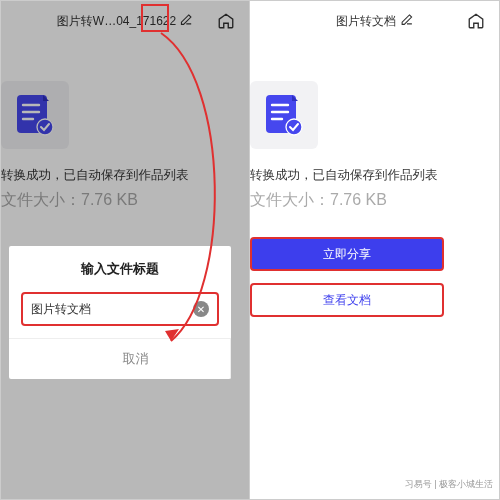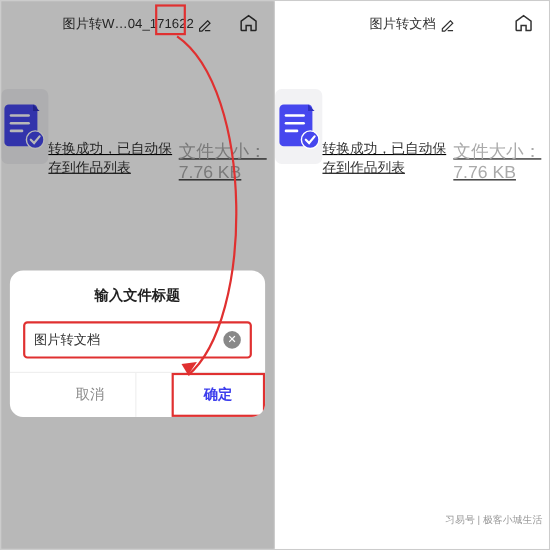--- a/index.html
+++ b/index.html
@@ -34,36 +34,36 @@
       align-items: center;
       justify-content: space-between;
       padding: 0 14px;
       position: relative;
     }
     .header-title-wrap {
       position: absolute;
       left: 50%;
       transform: translateX(-50%);
       display: flex;
-      align-items: flex-end;
+      align-items: flex-start;
       gap: 4px;
       font-size: 12px;
       color: #333;
       white-space: nowrap;
     }
     .home-icon {
       width: 18px;
       height: 18px;
       color: #333;
     }
     .content-area {
       padding-top: 40px;
       display: flex;
-      align-items: flex-end;
-      text-decoration: underline;
+      flex-direction: column;
+      align-items: flex-start;
     }
     .doc-icon-box {
       width: 68px;
       height: 68px;
       background: #f2f2f4;
       border-radius: 6px;
       display: flex;
       align-items: center;
       justify-content: center;
       margin-bottom: 18px;
@@ -102,24 +102,24 @@
       color: #fff;
     }
     .btn-secondary {
       background: #fff;
       color: #3d3eed;
       border: 1px solid #ddd;
     }
     .dialog {
       position: absolute;
       left: 8px;
-      right: 8px;
+      right: 18px;
       top: 245px;
       background: #fff;
-      border-radius: 12px;
+      border-radius: 2px;
       z-index: 10;
       overflow: hidden;
     }
     .dialog-title {
       text-align: center;
       font-size: 13px;
       font-weight: 600;
       padding: 14px 0 10px;
       color: #222;
     }
@@ -184,21 +184,21 @@
       position: absolute;
       top: 30px;
       left: 150px;
       width: 90px;
       height: 320px;
       z-index: 11;
       pointer-events: none;
     }
     .watermark {
       position: absolute;
-      bottom: 20px;
+      bottom: 8px;
       right: 6px;
       font-size: 9px;
       color: #999;
       z-index: 30;
     }
     .edit-pencil { width: 13px; height: 13px; }
   </style>
 </head>
 <body>
 
@@ -241,21 +241,20 @@
   </svg>
 
   <div class="dialog">
     <div class="dialog-title">输入文件标题</div>
     <div class="dialog-input-wrap highlight-red">
       <input class="dialog-input" value="图片转文档" style="">
       <div class="clear-btn">✕</div>
     </div>
     <div class="dialog-actions">
       <div class="dialog-action dialog-cancel">取消</div>
-      <div class="dialog-action dialog-confirm highlight-red">确定</div>
     </div>
   </div>
 </div>
 
 <div class="screen screen-right">
   <div class="header">
     <div class="header-title-wrap">
       <span>图片转文档</span>
       <svg class="edit-pencil" viewBox="0 0 24 24" fill="none" stroke="#333" stroke-width="2">
           <path d="M12 20h9"></path>
@@ -274,16 +273,20 @@
         <line x1="8" y1="12" x2="24" y2="12" stroke="#fff" stroke-width="2.4" stroke-linecap="round"></line>
         <line x1="8" y1="19" x2="24" y2="19" stroke="#fff" stroke-width="2.4" stroke-linecap="round"></line>
         <line x1="8" y1="26" x2="18" y2="26" stroke="#fff" stroke-width="2.4" stroke-linecap="round"></line>
         <circle cx="30" cy="34" r="8" fill="#4647ee" stroke="#fff" stroke-width="1.3"></circle>
         <path d="M26 34 l3 3 l5-6" stroke="#fff" stroke-width="2" fill="none" stroke-linecap="round"></path>
       </svg>
     </div>
     <div class="success-text">转换成功，已自动保存到作品列表</div>
     <div class="filesize-text">文件大小：7.76 KB</div>
 
+    <div class="action-buttons">
+      <div class="btn btn-primary highlight-red">立即分享</div>
+      <div class="btn btn-secondary highlight-red">查看文档</div>
+    </div>
   </div>
 </div>
 
 <div class="watermark">习易号 | 极客小城生活</div>
 
 </body></html>

